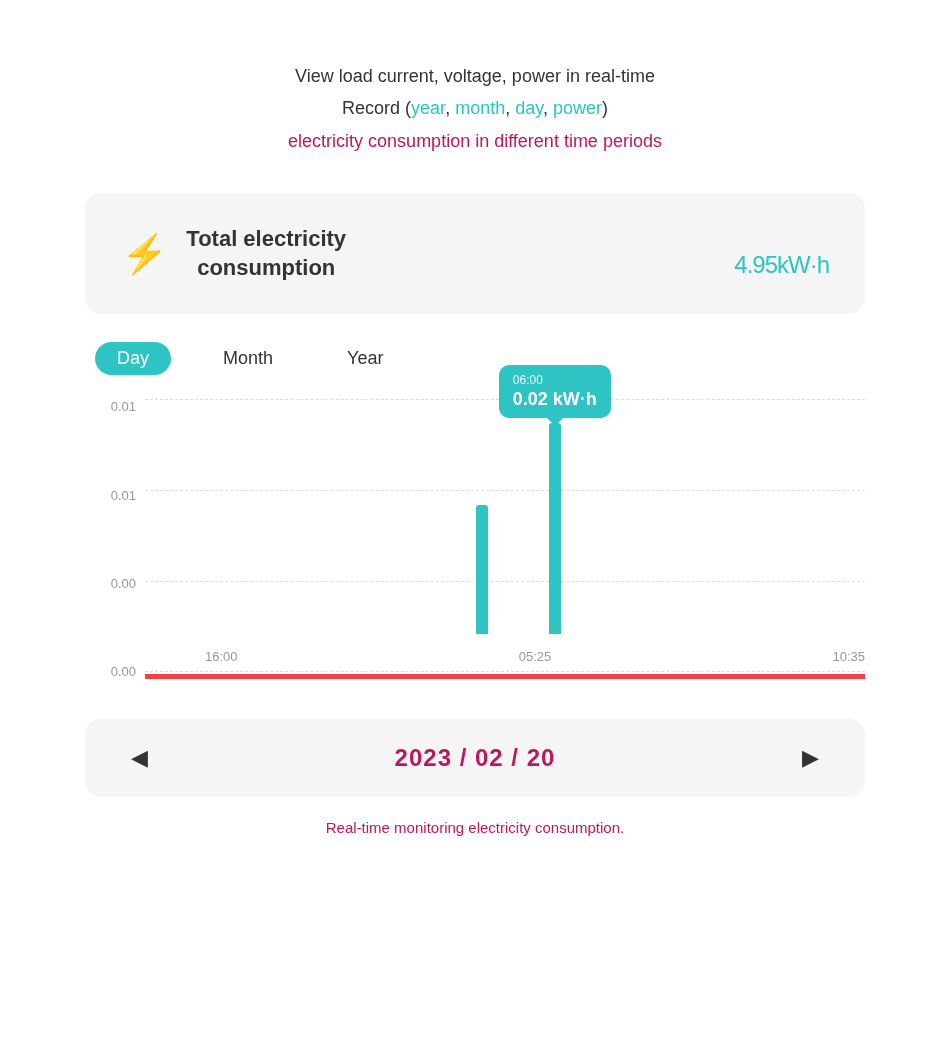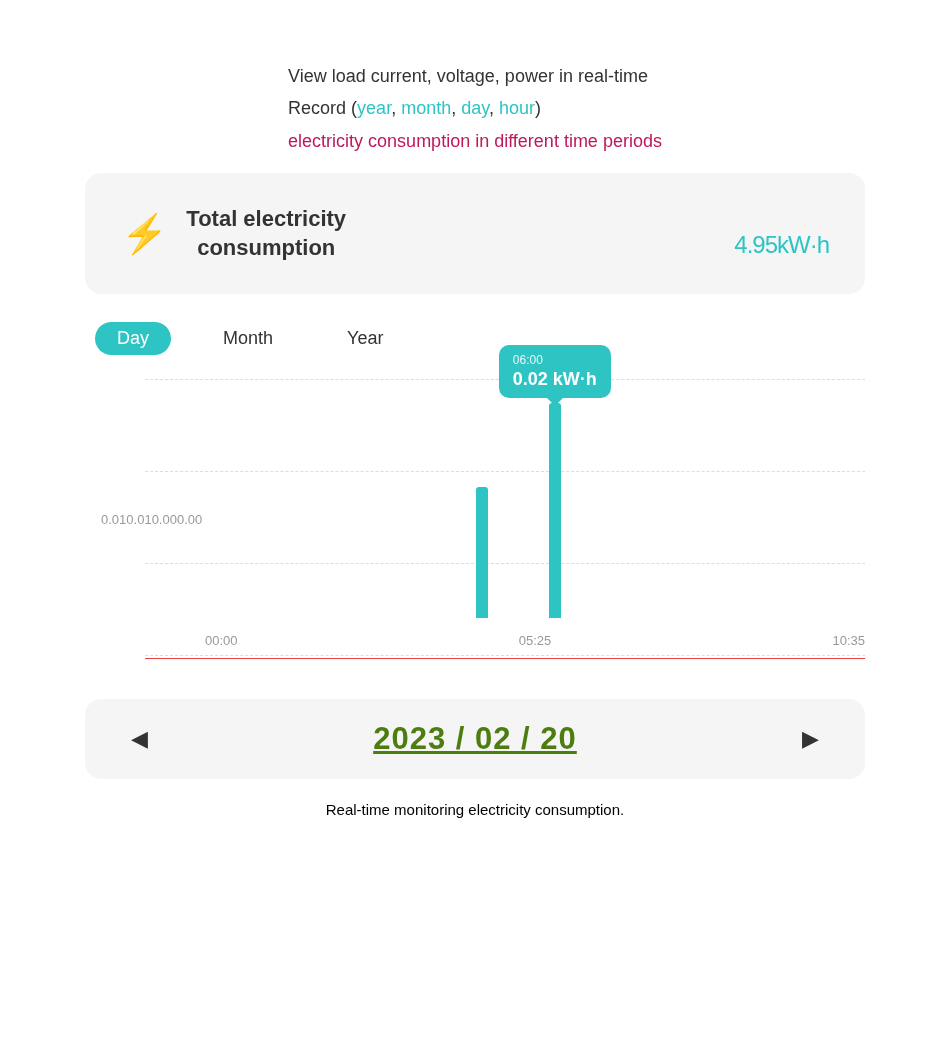--- a/index.html
+++ b/index.html
@@ -82,34 +82,34 @@
       width: 100%;
       height: 320px;
       padding-left: 60px;
       padding-bottom: 40px;
     }
 
     .chart-inner {
       position: relative;
       width: 100%;
       height: 100%;
-      border-bottom: 1px solid #ef4444;
+      border-bottom: 5px solid #ef4444;
     }
 
     
     .y-axis {
       position: absolute;
-      left: 16px;
+      left: 4px;
       top: 0;
       height: calc(100% - 40px);
       width: 55px;
       display: flex;
-      flex-direction: row;
-      justify-content: space-between;
-      align-items: center;
+      flex-direction: column;
+      justify-content: space-between;
+      align-items: flex-end;
       padding-right: 8px;
     }
     .y-label {
       font-size: 13px;
       color: #999;
     }
 
     
     .grid-line {
       position: absolute;
@@ -196,40 +196,39 @@
       justify-content: space-between;
       margin-bottom: 22px;
     }
     .nav-arrow {
       font-size: 22px;
       color: #333;
       cursor: pointer;
       padding: 4px 10px;
     }
     .date-display {
-      font-size: 31px;
+      font-size: 24px;
       font-weight: 700;
-      color: #4d7c0f;
+      color: #be185d;
       letter-spacing: 1px;
-      text-decoration: underline;
     }
 
     .footer-text {
       font-size: 15px;
-      color: #000000;
+      color: #be185d;
       text-align: center;
     }
   </style>
 </head>
 <body>
 
-<div style="text-align:left; margin-bottom: 16px;">
+<div style="text-align:center; margin-bottom: 36px;">
   <p style="font-size:18px; color:#333; line-height:1.8;">View load current, voltage, power in real-time</p>
   <p style="font-size:18px; color:#333; line-height:1.8;">
-    <span>Record (</span><span style="color:#2ec4c4;">year</span><span style="color:#333;">, </span><span style="color:#2ec4c4;">month</span><span style="color:#333;">, </span><span style="color:#2ec4c4;">day</span><span style="color:#333;">, </span><span style="color:#2ec4c4;">hour</span><span>)</span>
+    <span>Record (</span><span style="color:#2ec4c4;">year</span><span style="color:#333;">, </span><span style="color:#2ec4c4;">month</span><span style="color:#333;">, </span><span style="color:#2ec4c4;">day</span><span style="color:#333;">, </span><span style="color:#2ec4c4;">power</span><span>)</span>
   </p>
   <p style="font-size:18px; color:#be185d; line-height:1.8;">electricity consumption in different time periods</p>
 </div>
 
 <div class="card">
   <div class="card-left">
     <div class="lightning-icon">⚡</div>
     <div class="card-label">Total electricity<br>consumption</div>
   </div>
   <div class="card-value">
@@ -267,21 +266,21 @@
 
         <div class="bar" style="left: 53%; height: 90%;"></div>
 
         <div class="tooltip" style="left: 53%; bottom: 92%;">
           <div class="tooltip-time">06:00</div>
           <div class="tooltip-val">0.02 kW·h</div>
         </div>
       </div>
 
       <div class="x-axis">
-        <span class="x-label">00:00</span>
+        <span class="x-label">16:00</span>
         <span class="x-label">05:25</span>
         <span class="x-label">10:35</span>
       </div>
     </div>
   </div>
 </div>
 
 <div class="date-nav">
   <div class="nav-arrow">◀</div>
   <div class="date-display">2023 / 02 / 20</div>

